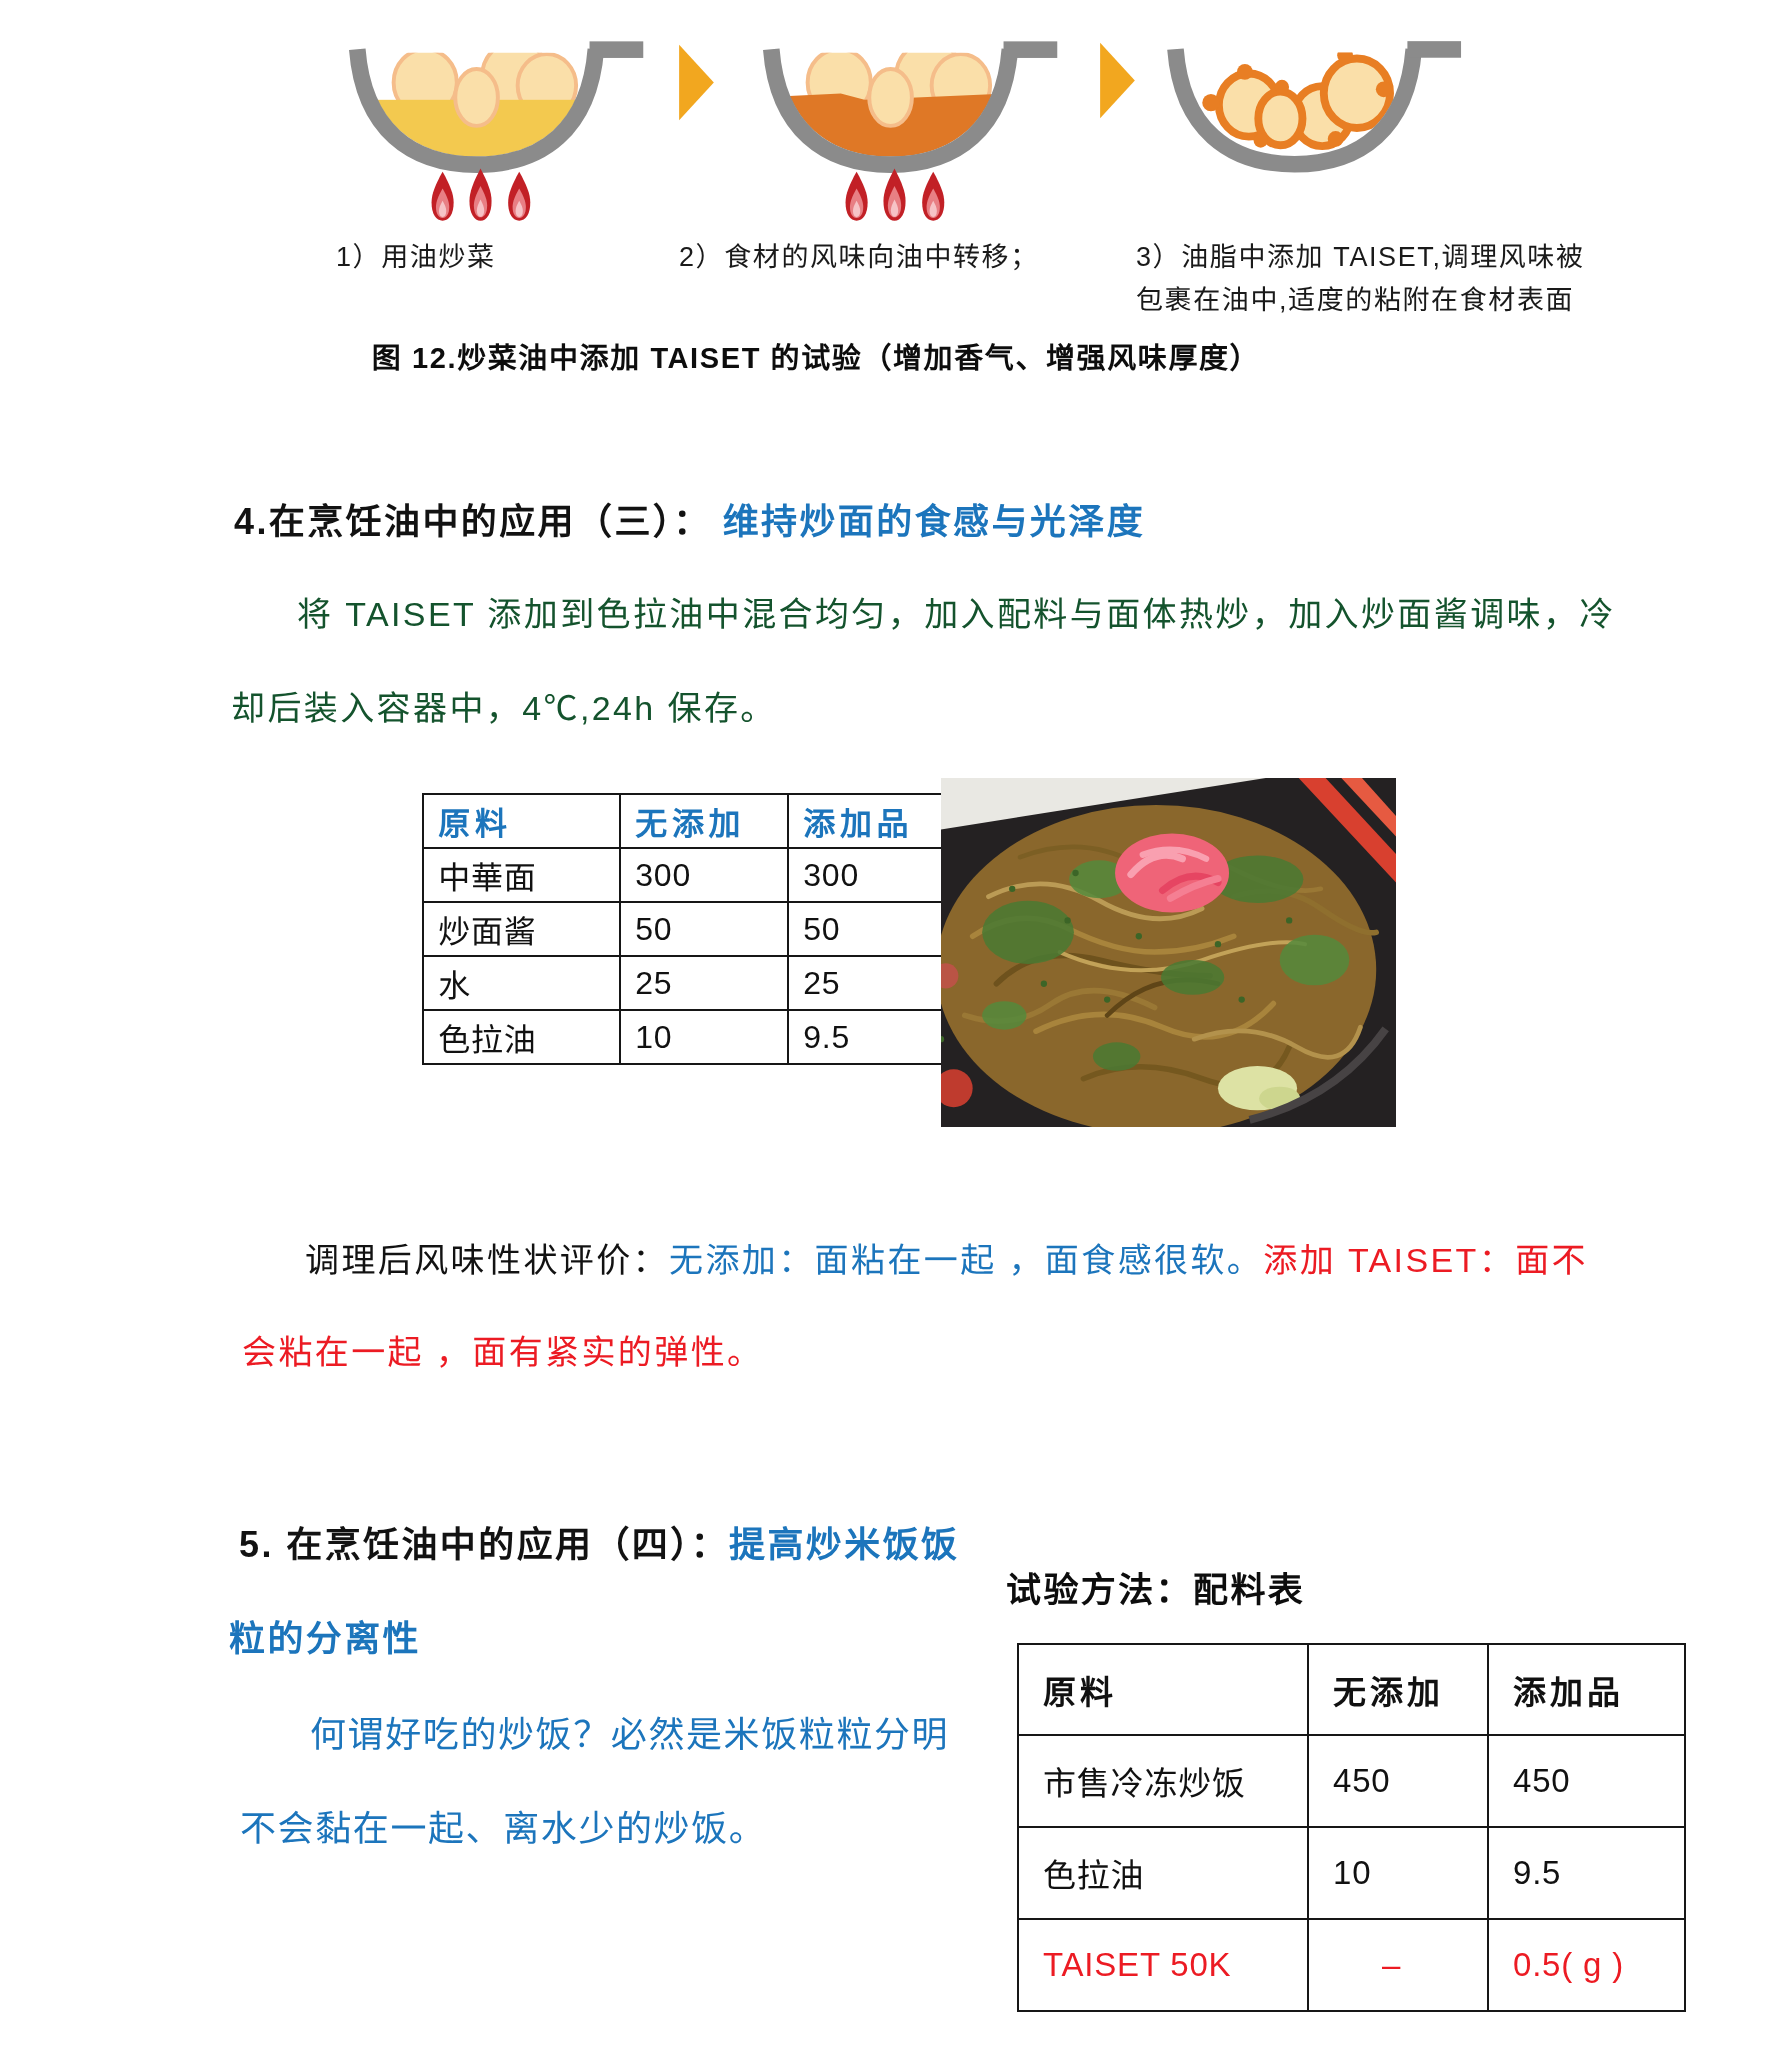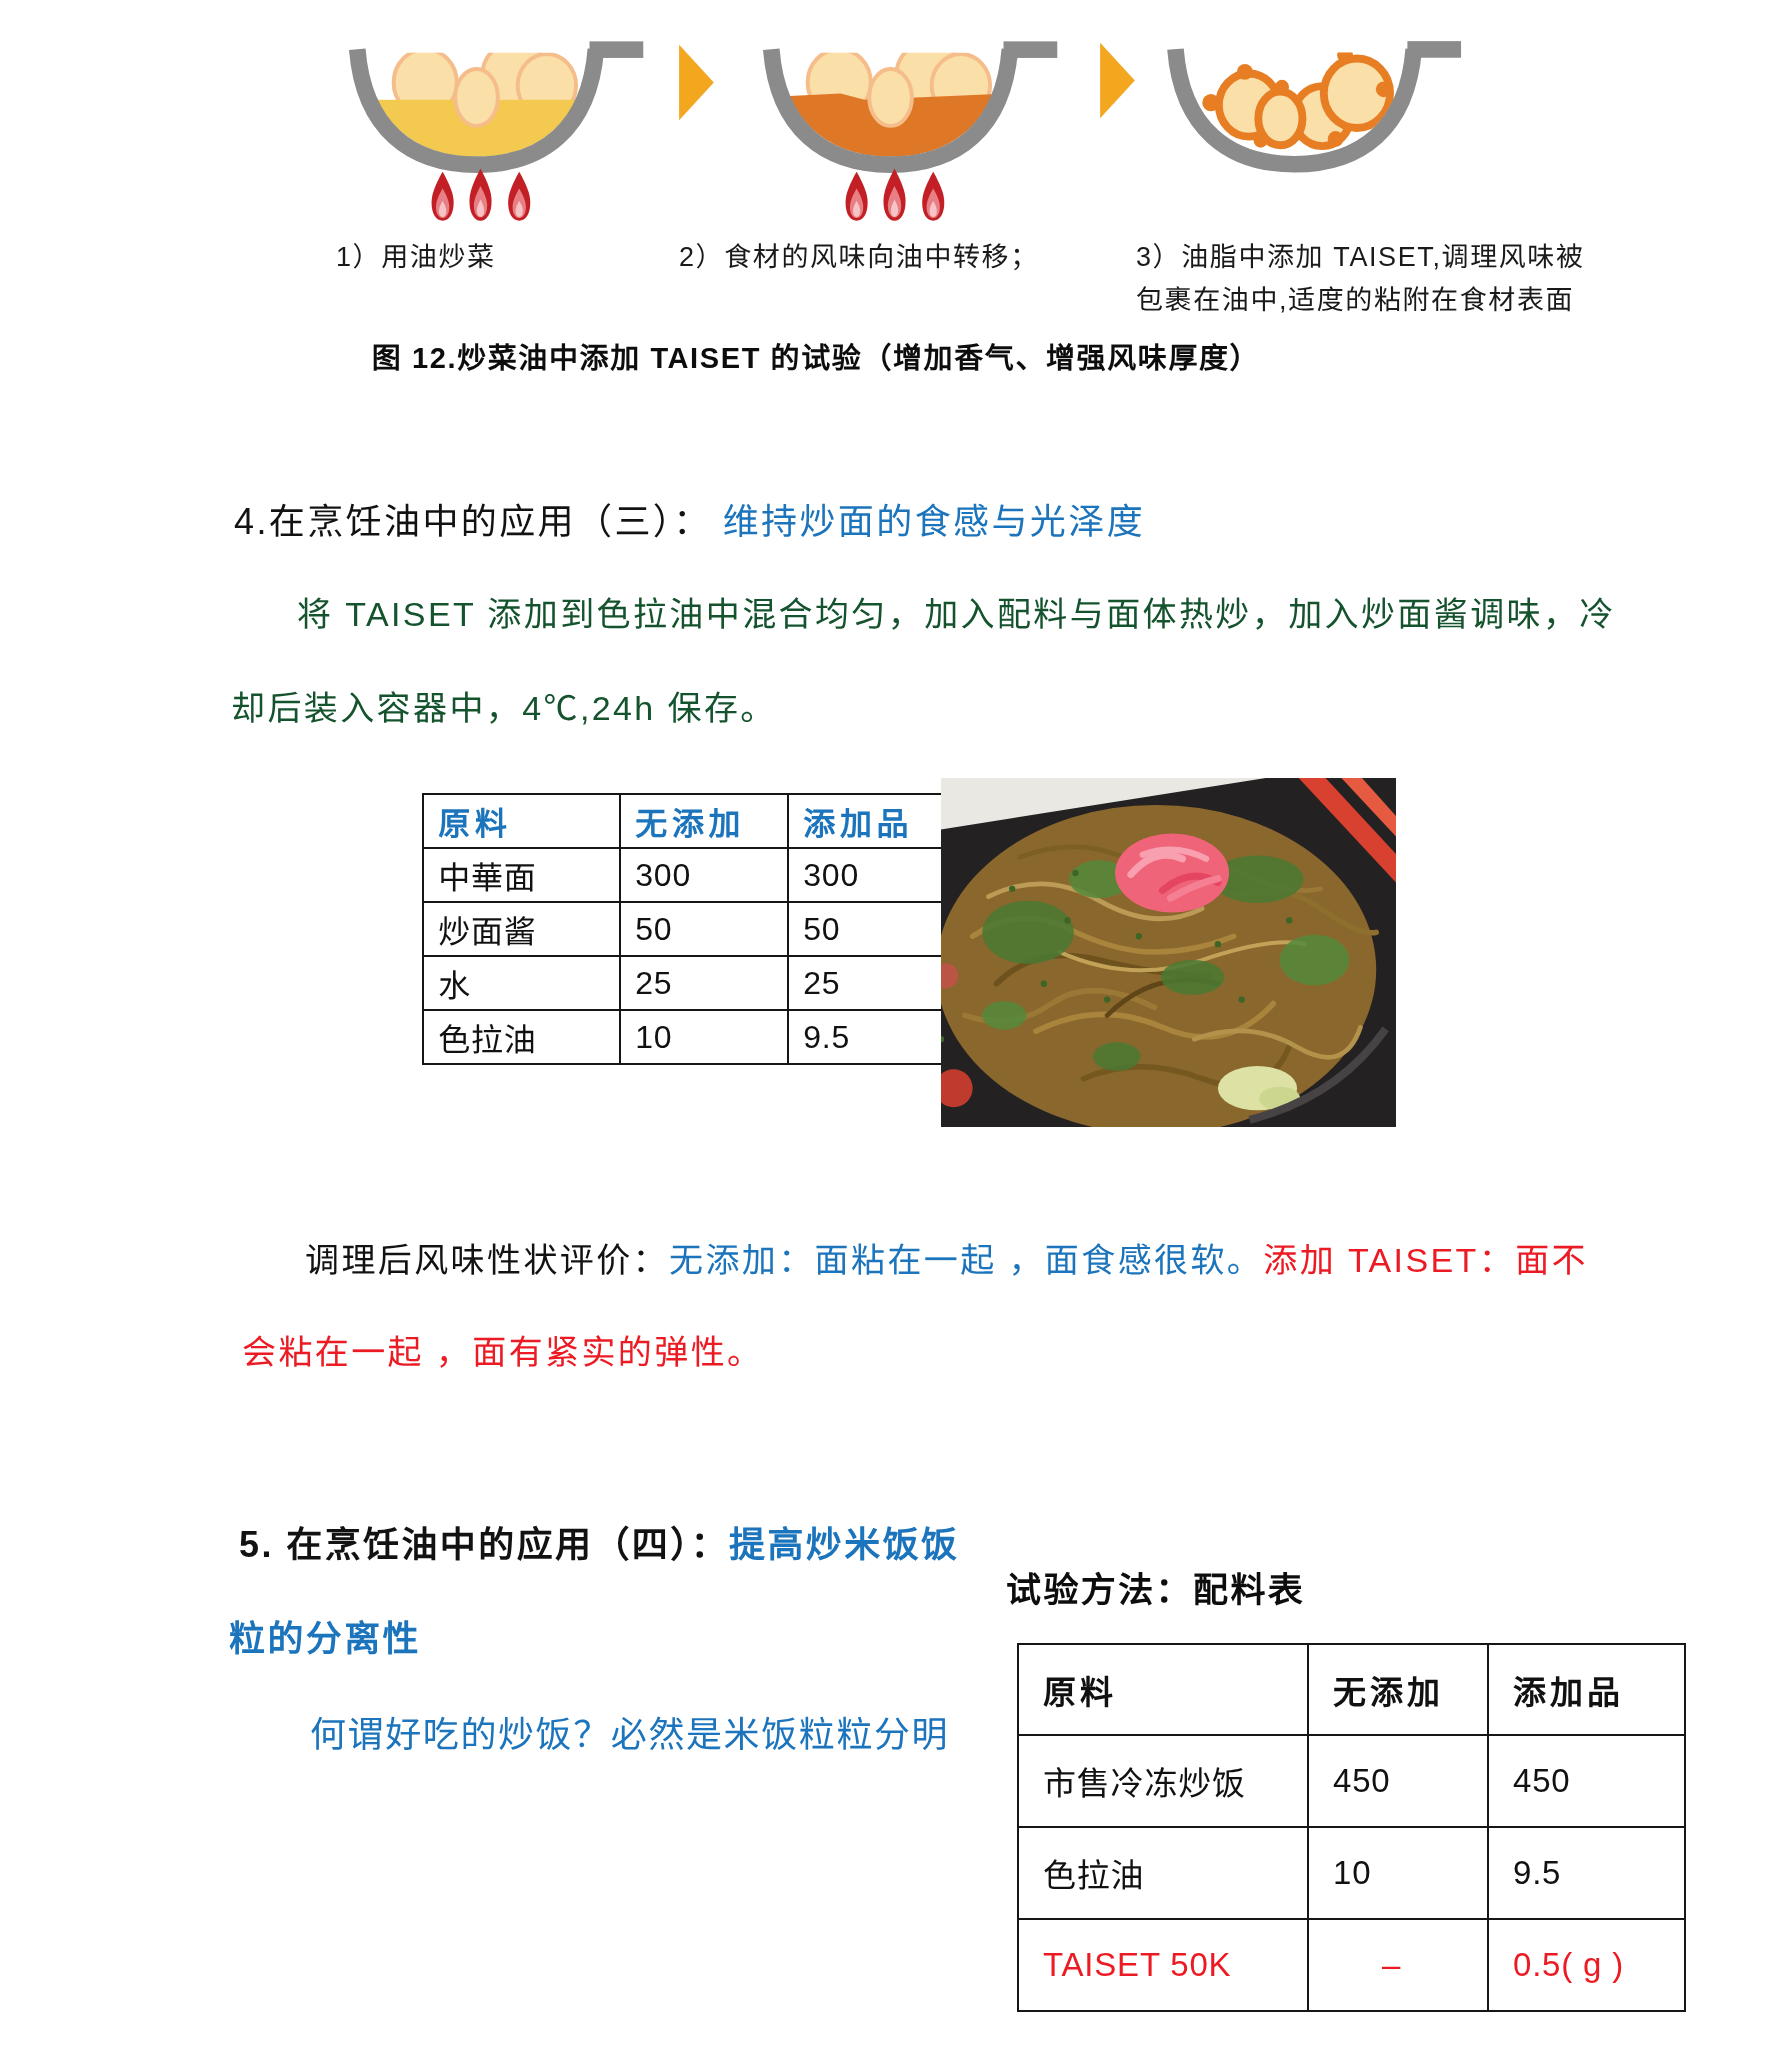--- a/index.html
+++ b/index.html
@@ -10,21 +10,21 @@
   .abs{position:absolute;}
   .line{position:absolute;white-space:nowrap;line-height:1.15;}
   .b{font-weight:normal;}
   .blue{color:#1c75bc;}
   .red{color:#ec1b23;}
   .black{color:#121212;}
   
   .cap{font-size:27px;letter-spacing:1.6px;color:#1a1a1a;}
   .figtitle{position:absolute;left:0;top:334px;width:1632px;text-align:center;
     font-size:29px;font-weight:bold;letter-spacing:1.6px;color:#0d0d0d;}
-  .h4{font-size:36px;font-weight:normal;letter-spacing:2.4px;}
+  .h4{font-size:36px;font-weight:bold;letter-spacing:2.4px;}
   .para{font-size:34px;letter-spacing:2.4px;color:#14532d;}
   .eval{font-size:34px;letter-spacing:2.4px;}
   .h5{font-size:36px;font-weight:bold;letter-spacing:2.4px;}
   .p5{font-size:36px;letter-spacing:1.6px;}
   .method{font-size:35px;font-weight:bold;letter-spacing:2.4px;color:#0d0d0d;}
   
   table{border-collapse:collapse;table-layout:fixed;background:#fff;margin-left:48px;}
   td,th{border:2.4px solid #161616;vertical-align:middle;text-align:left;overflow:hidden;}
   .t1{position:absolute;left:374px;top:793px;width:547px;font-size:32px;letter-spacing:0.8px;}
   .t1 th,.t1 td{height:52px;padding:0 0 0 14.2px;}
@@ -256,20 +256,21 @@
   <div class="line eval red" style="left:242px;top:1333px">会粘在一起 ，面有紧实的弹性。</div>
 
   <div class="line h5" style="left:239px;top:1524px">
     <span class="black">5. 在烹饪油中的应用（四）：</span><span class="blue" style="">提高炒米饭饭</span>
   </div>
   <div class="line h5 blue" style="left:229px;top:1618px">粒的分离性</div>
 
   <div class="line method" style="left:1006px;top:1570px">试验方法：配料表</div>
 
   <div class="line p5 blue" style="left:310px;top:1714px">何谓好吃的炒饭？必然是米饭粒粒分明</div>
+  <div class="line p5 blue" style="left:240px;top:1808px">不会黏在一起、离水少的炒饭。</div>
 
   <table class="t2">
     <colgroup>
         <col style="width:290px">
         <col style="width:180px">
         <col style="width:197px">
       </colgroup>
     <tbody>
         <tr>
       <th>原料</th>

